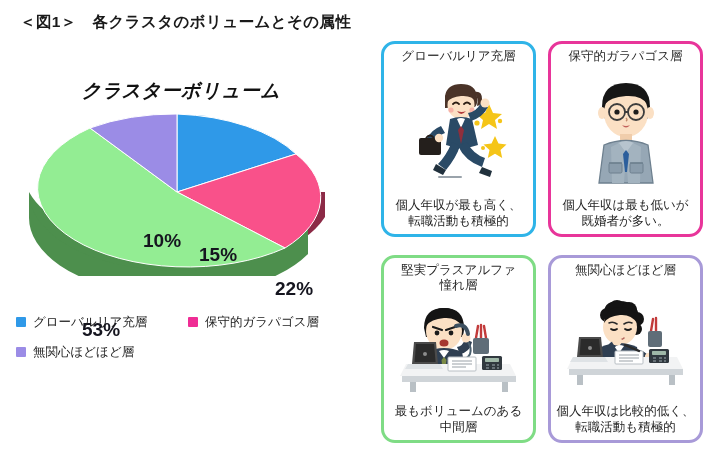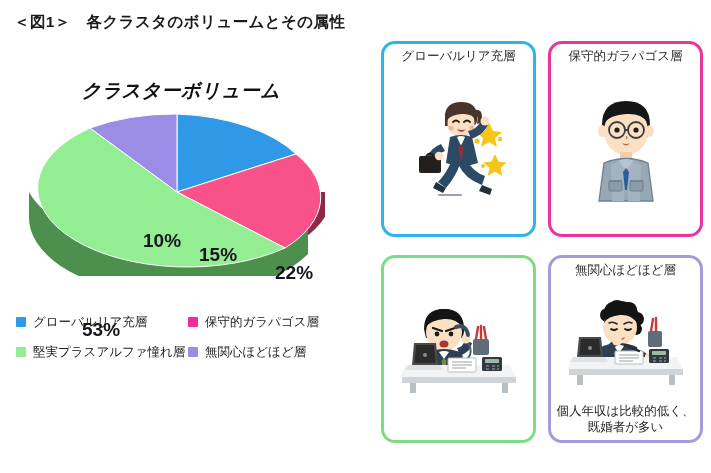--- a/index.html
+++ b/index.html
@@ -12,21 +12,21 @@
     height: 473px;
     overflow: hidden;
     font-family: "Liberation Sans", "DejaVu Sans", sans-serif;
     color: #231f20;
     position: relative;
   }
 
   
   #figure-title {
     position: absolute;
-    left: 14px;
+    left: 20px;
     top: 12px;
     font-size: 15.5px;
     font-weight: bold;
     letter-spacing: 0.4px;
     color: #1a1a1a;
     white-space: pre;
   }
 
   
   #chart-panel {
@@ -58,21 +58,21 @@
   #pie-svg { display: block; }
 
   .slice-label {
     position: absolute;
     font-size: 19px;
     font-weight: bold;
     color: #15151f;
     white-space: nowrap;
   }
   #slice-label-0 { left: 179px; top: 130px; }   
-  #slice-label-1 { left: 255px; top: 148px; }   
+  #slice-label-1 { left: 255px; top: 164px; }   
   #slice-label-2 { left: 62px;  top: 205px; }   
   #slice-label-3 { left: 123px; top: 116px; }   
 
   
   #legend {
     position: absolute;
     left: 16px;
     top: 307px;
     width: 340px;
     display: grid;
@@ -195,24 +195,20 @@
 <div id="legend">
   <div class="legend-item">
     <span class="legend-swatch" style="background: rgb(47, 153, 232);"></span>
     <span class="legend-label">グローバルリア充層</span>
   </div>
   <div class="legend-item">
     <span class="legend-swatch" style="background: rgb(239, 45, 149);"></span>
     <span class="legend-label">保守的ガラパゴス層</span>
   </div>
   <div class="legend-item">
-    <span class="legend-swatch" style="background: rgb(147, 237, 147);"></span>
-    <span class="legend-label">堅実プラスアルファ憧れ層</span>
-  </div>
-  <div class="legend-item">
     <span class="legend-swatch" style="background: rgb(155, 140, 230);"></span>
     <span class="legend-label">無関心ほどほど層</span>
   </div>
 </div>
 
 <div id="cards-panel">
 
   <div class="card" id="card-0" style="border-color: rgb(47, 180, 232);">
     <div class="card-title">グローバルリア充層</div>
     <div class="card-art">
@@ -256,20 +252,22 @@
         <path d="M33 86 l10 6 -3 5 -10 -5z" fill="#21313d"></path>
         <path d="M79 89 l10 4 -2 6 -11 -4z" fill="#21313d"></path>
 
         <rect x="16" y="60" width="22" height="17" rx="2" fill="#241f1c"></rect>
         <path d="M23 60 q4 -5 8 0" stroke="#241f1c" stroke-width="2" fill="none"></path>
         <circle cx="36" cy="60" r="4.2" fill="#fbe0c4"></circle>
 
         <path d="M36 99 h22" stroke="#9aa3ab" stroke-width="2" stroke-linecap="round"></path>
       </svg>
     </div>
+    <div class="card-caption">個人年収が最も高く、
+転職活動も積極的</div>
   </div>
 
   <div class="card" id="card-1" style="border-color: rgb(232, 53, 154);">
     <div class="card-title">保守的ガラパゴス層</div>
     <div class="card-art">
       <svg width="96" height="108" viewBox="0 0 96 108">
 
         <path d="M24 30 q0 -24 24 -24 q24 0 24 24 q0 8 -3 12 l-42 0z" fill="#161616"></path>
 
         <ellipse cx="24" cy="36" rx="4" ry="6" fill="#fbe0c4"></ellipse>
@@ -300,23 +298,27 @@
         <path d="M55 66 l-7 10 2 30 12 0 1 -36z" fill="#a3b3bf"></path>
 
         <path d="M48 73 l3 4 -2 18 -2 0 -2 -18z" fill="#2b5e9c"></path>
 
         <rect x="31" y="86" width="13" height="10" rx="1.5" fill="#8a9cab" stroke="#6e808f" stroke-width="1"></rect>
         <rect x="52" y="86" width="13" height="10" rx="1.5" fill="#8a9cab" stroke="#6e808f" stroke-width="1"></rect>
         <path d="M31 86 h13" stroke="#6e808f" stroke-width="1.4"></path>
         <path d="M52 86 h13" stroke="#6e808f" stroke-width="1.4"></path>
       </svg>
     </div>
+    <div class="card-caption">個人年収は最も低いが
+既婚者が多い。</div>
   </div>
 
   <div class="card" id="card-2" style="border-color: rgb(127, 220, 133);">
+    <div class="card-title">堅実プラスアルファ
+憧れ層</div>
     <div class="card-art">
       <svg width="122" height="92" viewBox="0 0 122 92">
 
         <path d="M78 36 l2 -12 M83 36 l0 -13 M88 36 l-2 -12" stroke="#c23b3b" stroke-width="2.4" stroke-linecap="round"></path>
         <rect x="75" y="36" width="16" height="16" rx="2" fill="#5f6d78"></rect>
 
         <path d="M26 26 q0 -20 20 -20 q20 0 20 20 q0 6 -2 9 l-36 0z" fill="#141414"></path>
 
         <ellipse cx="46" cy="29" rx="18" ry="19" fill="#fbe0c4"></ellipse>
 
@@ -352,20 +354,22 @@
         <circle cx="27" cy="52" r="2" fill="#8c8c8c"></circle>
 
         <rect x="50" y="55" width="28" height="14" rx="1" fill="#ffffff" stroke="#b9bfc4" stroke-width="1"></rect>
         <path d="M54 59 h20 M54 62 h20 M54 65 h14" stroke="#9aa1a7" stroke-width="1"></path>
 
         <rect x="84" y="54" width="20" height="14" rx="1.5" fill="#31393f"></rect>
         <rect x="87" y="56" width="14" height="4" rx="0.8" fill="#9fb8a8"></rect>
         <path d="M88 63 h3 M94 63 h3 M99 63 h2 M88 66 h3 M94 66 h3 M99 66 h2" stroke="#7b858c" stroke-width="1.4"></path>
       </svg>
     </div>
+    <div class="card-caption">最もボリュームのある
+中間層</div>
   </div>
 
   <div class="card" id="card-3" style="border-color: rgb(168, 154, 216);">
     <div class="card-title">無関心ほどほど層</div>
     <div class="card-art">
       <svg width="122" height="92" viewBox="0 0 122 92">
 
         <path d="M86 36 l2 -12 M91 36 l0 -13" stroke="#c23b3b" stroke-width="2.4" stroke-linecap="round"></path>
         <rect x="83" y="36" width="14" height="16" rx="2" fill="#5f6d78"></rect>
 
@@ -411,15 +415,15 @@
         <rect x="50" y="56" width="28" height="13" rx="1" fill="#ffffff" stroke="#b9bfc4" stroke-width="1"></rect>
         <path d="M54 60 h20 M54 63 h20 M54 66 h14" stroke="#9aa1a7" stroke-width="1"></path>
         <path d="M60 50 l14 6" stroke="#2b2b2b" stroke-width="2.2" stroke-linecap="round"></path>
 
         <rect x="84" y="54" width="20" height="14" rx="1.5" fill="#31393f"></rect>
         <rect x="87" y="56" width="14" height="4" rx="0.8" fill="#9fb8a8"></rect>
         <path d="M88 63 h3 M94 63 h3 M99 63 h2 M88 66 h3 M94 66 h3 M99 66 h2" stroke="#7b858c" stroke-width="1.4"></path>
       </svg>
     </div>
     <div class="card-caption">個人年収は比較的低く、
-既婚者が多い</div>
+転職活動も積極的</div>
   </div>
 </div>
 
 </body></html>

